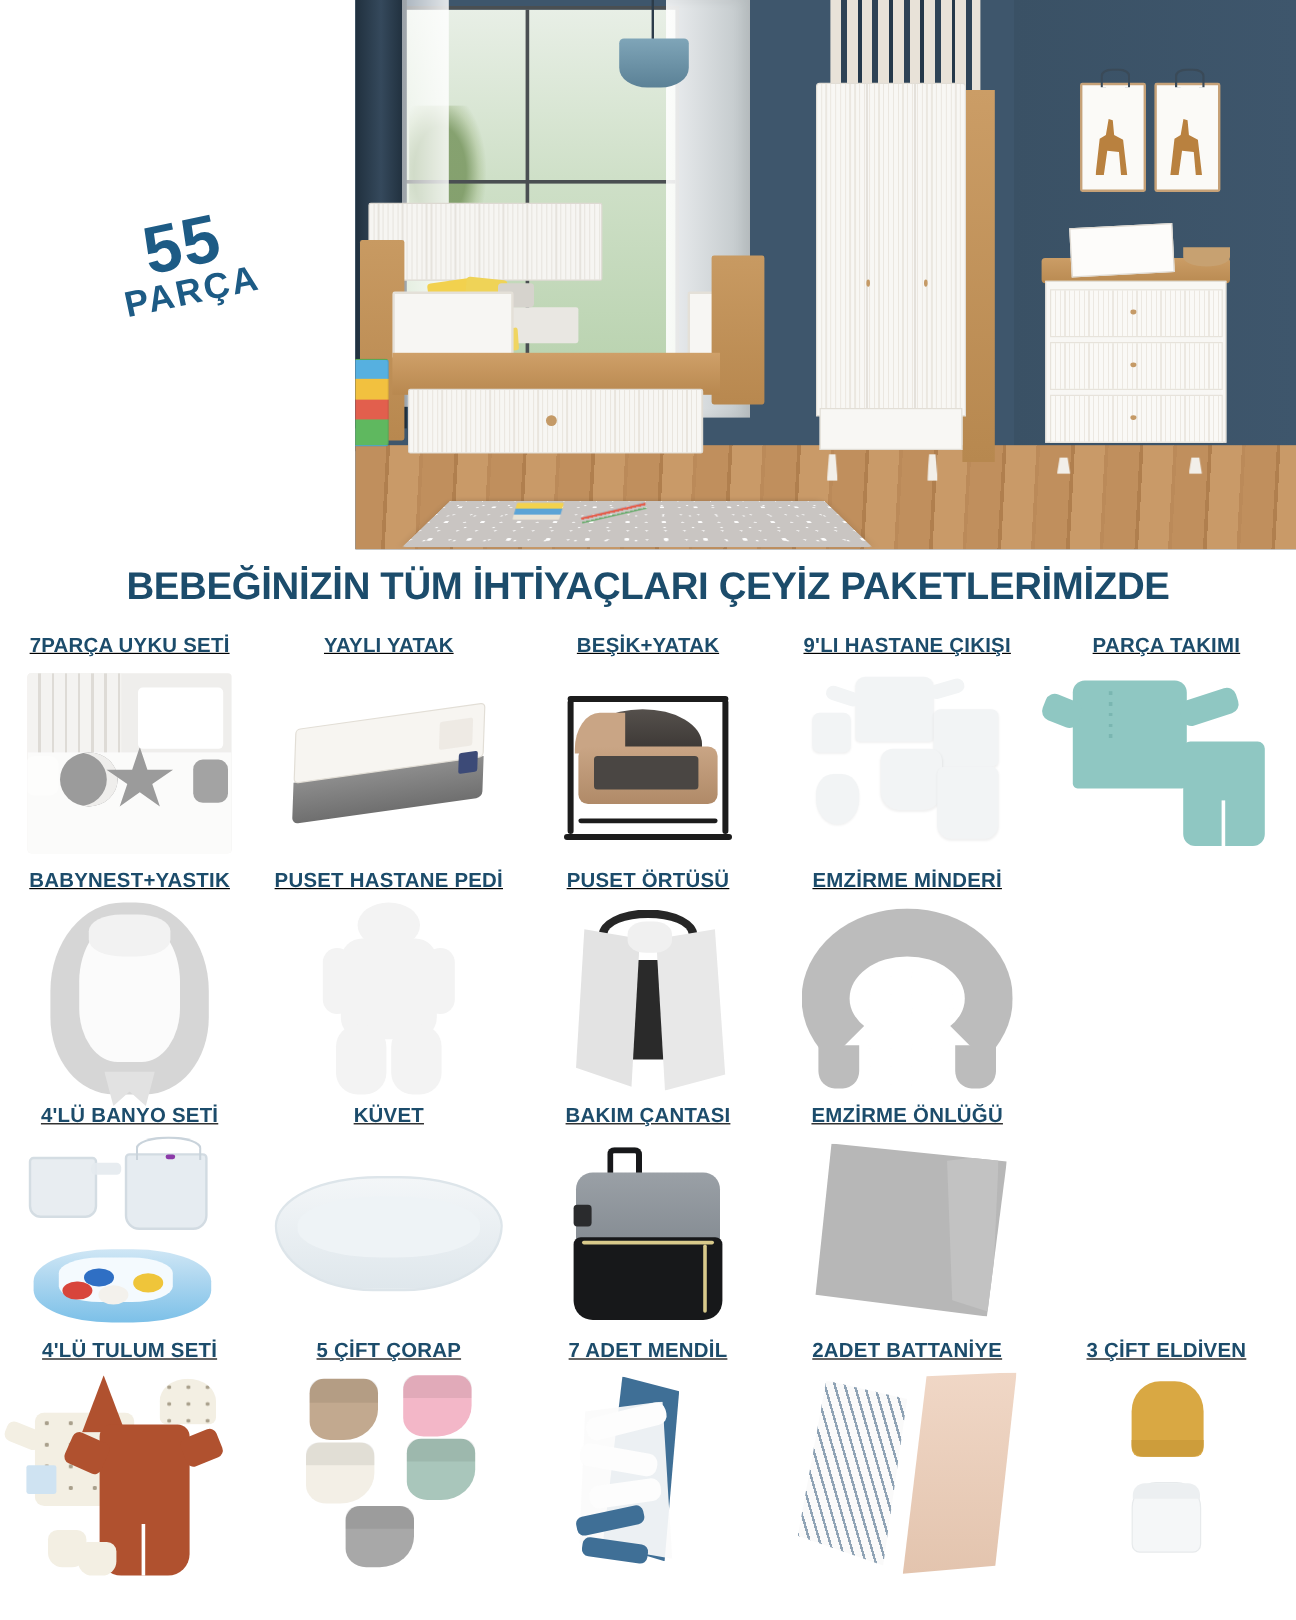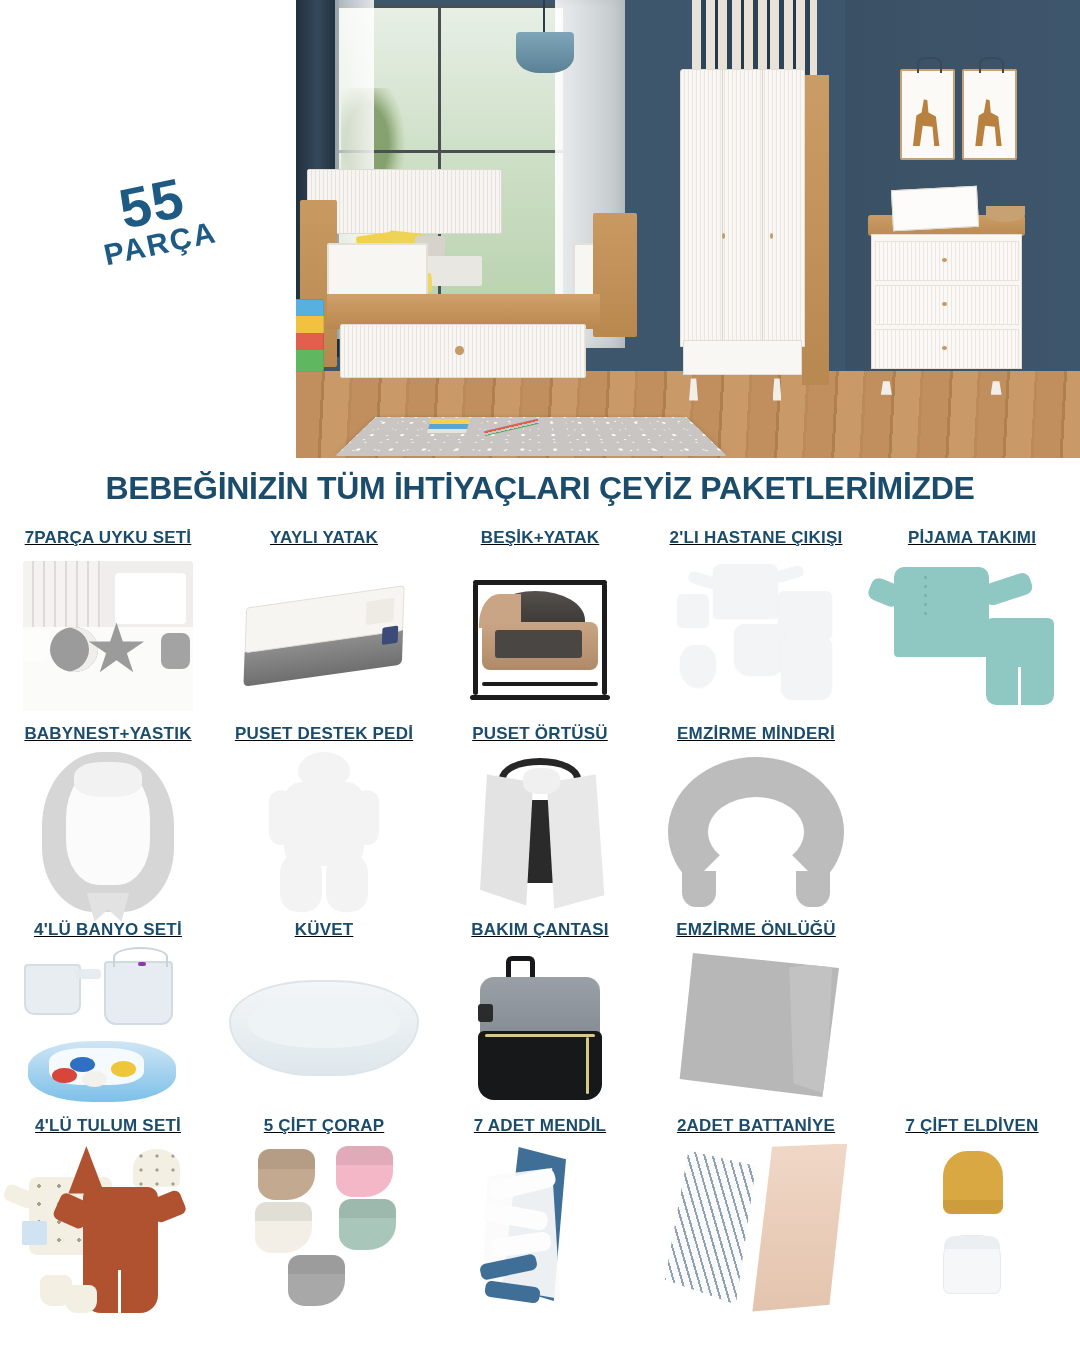--- a/index.html
+++ b/index.html
@@ -496,34 +496,34 @@
             <div class="cr-canopy"></div>
               <div class="cr-canopy2"></div>
             <div class="cr-bed"></div>
               <div class="cr-inner"></div>
             <div class="cr-base2"></div>
               <div class="cr-base"></div>
           </div>
         </div>
       </div>
       <div class="cell">
-        <div class="label">2'LI HASTANE ÇIKIŞI</div>
+        <div class="label">9'LI HASTANE ÇIKIŞI</div>
         <div class="thumb">
           <div class="hosp">
             <div class="g g1"></div>
               <div class="g g2"></div>
               <div class="g g3"></div>
             <div class="g g4"></div>
               <div class="g g5"></div>
               <div class="g g6"></div>
           </div>
         </div>
       </div>
       <div class="cell">
-        <div class="label">PİJAMA TAKIMI</div>
+        <div class="label">PARÇA TAKIMI</div>
         <div class="thumb">
           <div class="paj">
               <div class="pj-top">
                 <div class="pj-btn"></div>
               </div>
               <div class="pj-pant"></div>
             </div>
         </div>
       </div>
     </div>
@@ -534,21 +534,21 @@
         <div class="thumb">
           <div class="nest">
             <div class="nest-outer stars-grey"></div>
             <div class="nest-inner stars-grey"></div>
             <div class="nest-pillow stars-grey"></div>
             <div class="nest-bow"></div>
           </div>
         </div>
       </div>
       <div class="cell">
-        <div class="label">PUSET DESTEK PEDİ</div>
+        <div class="label">PUSET HASTANE PEDİ</div>
         <div class="thumb">
           <div class="pedi">
             <div class="pd-head stars-grey"></div>
             <div class="pd-arm-l stars-grey"></div>
               <div class="pd-arm-r stars-grey"></div>
             <div class="pd-body stars-grey"></div>
             <div class="pd-leg-l stars-grey"></div>
               <div class="pd-leg-r stars-grey"></div>
           </div>
         </div>
@@ -671,21 +671,21 @@
       <div class="cell">
         <div class="label">2ADET BATTANİYE</div>
         <div class="thumb">
           <div class="blank">
               <div class="bl-stripe"></div>
               <div class="bl-peach"></div>
             </div>
         </div>
       </div>
       <div class="cell">
-        <div class="label">7 ÇİFT  ELDİVEN</div>
+        <div class="label">3 ÇİFT  ELDİVEN</div>
         <div class="thumb">
           <div class="mitt">
               <div class="mt-y"></div>
               <div class="mt-w"></div>
             </div>
         </div>
       </div>
     </div>
 
   </div>

